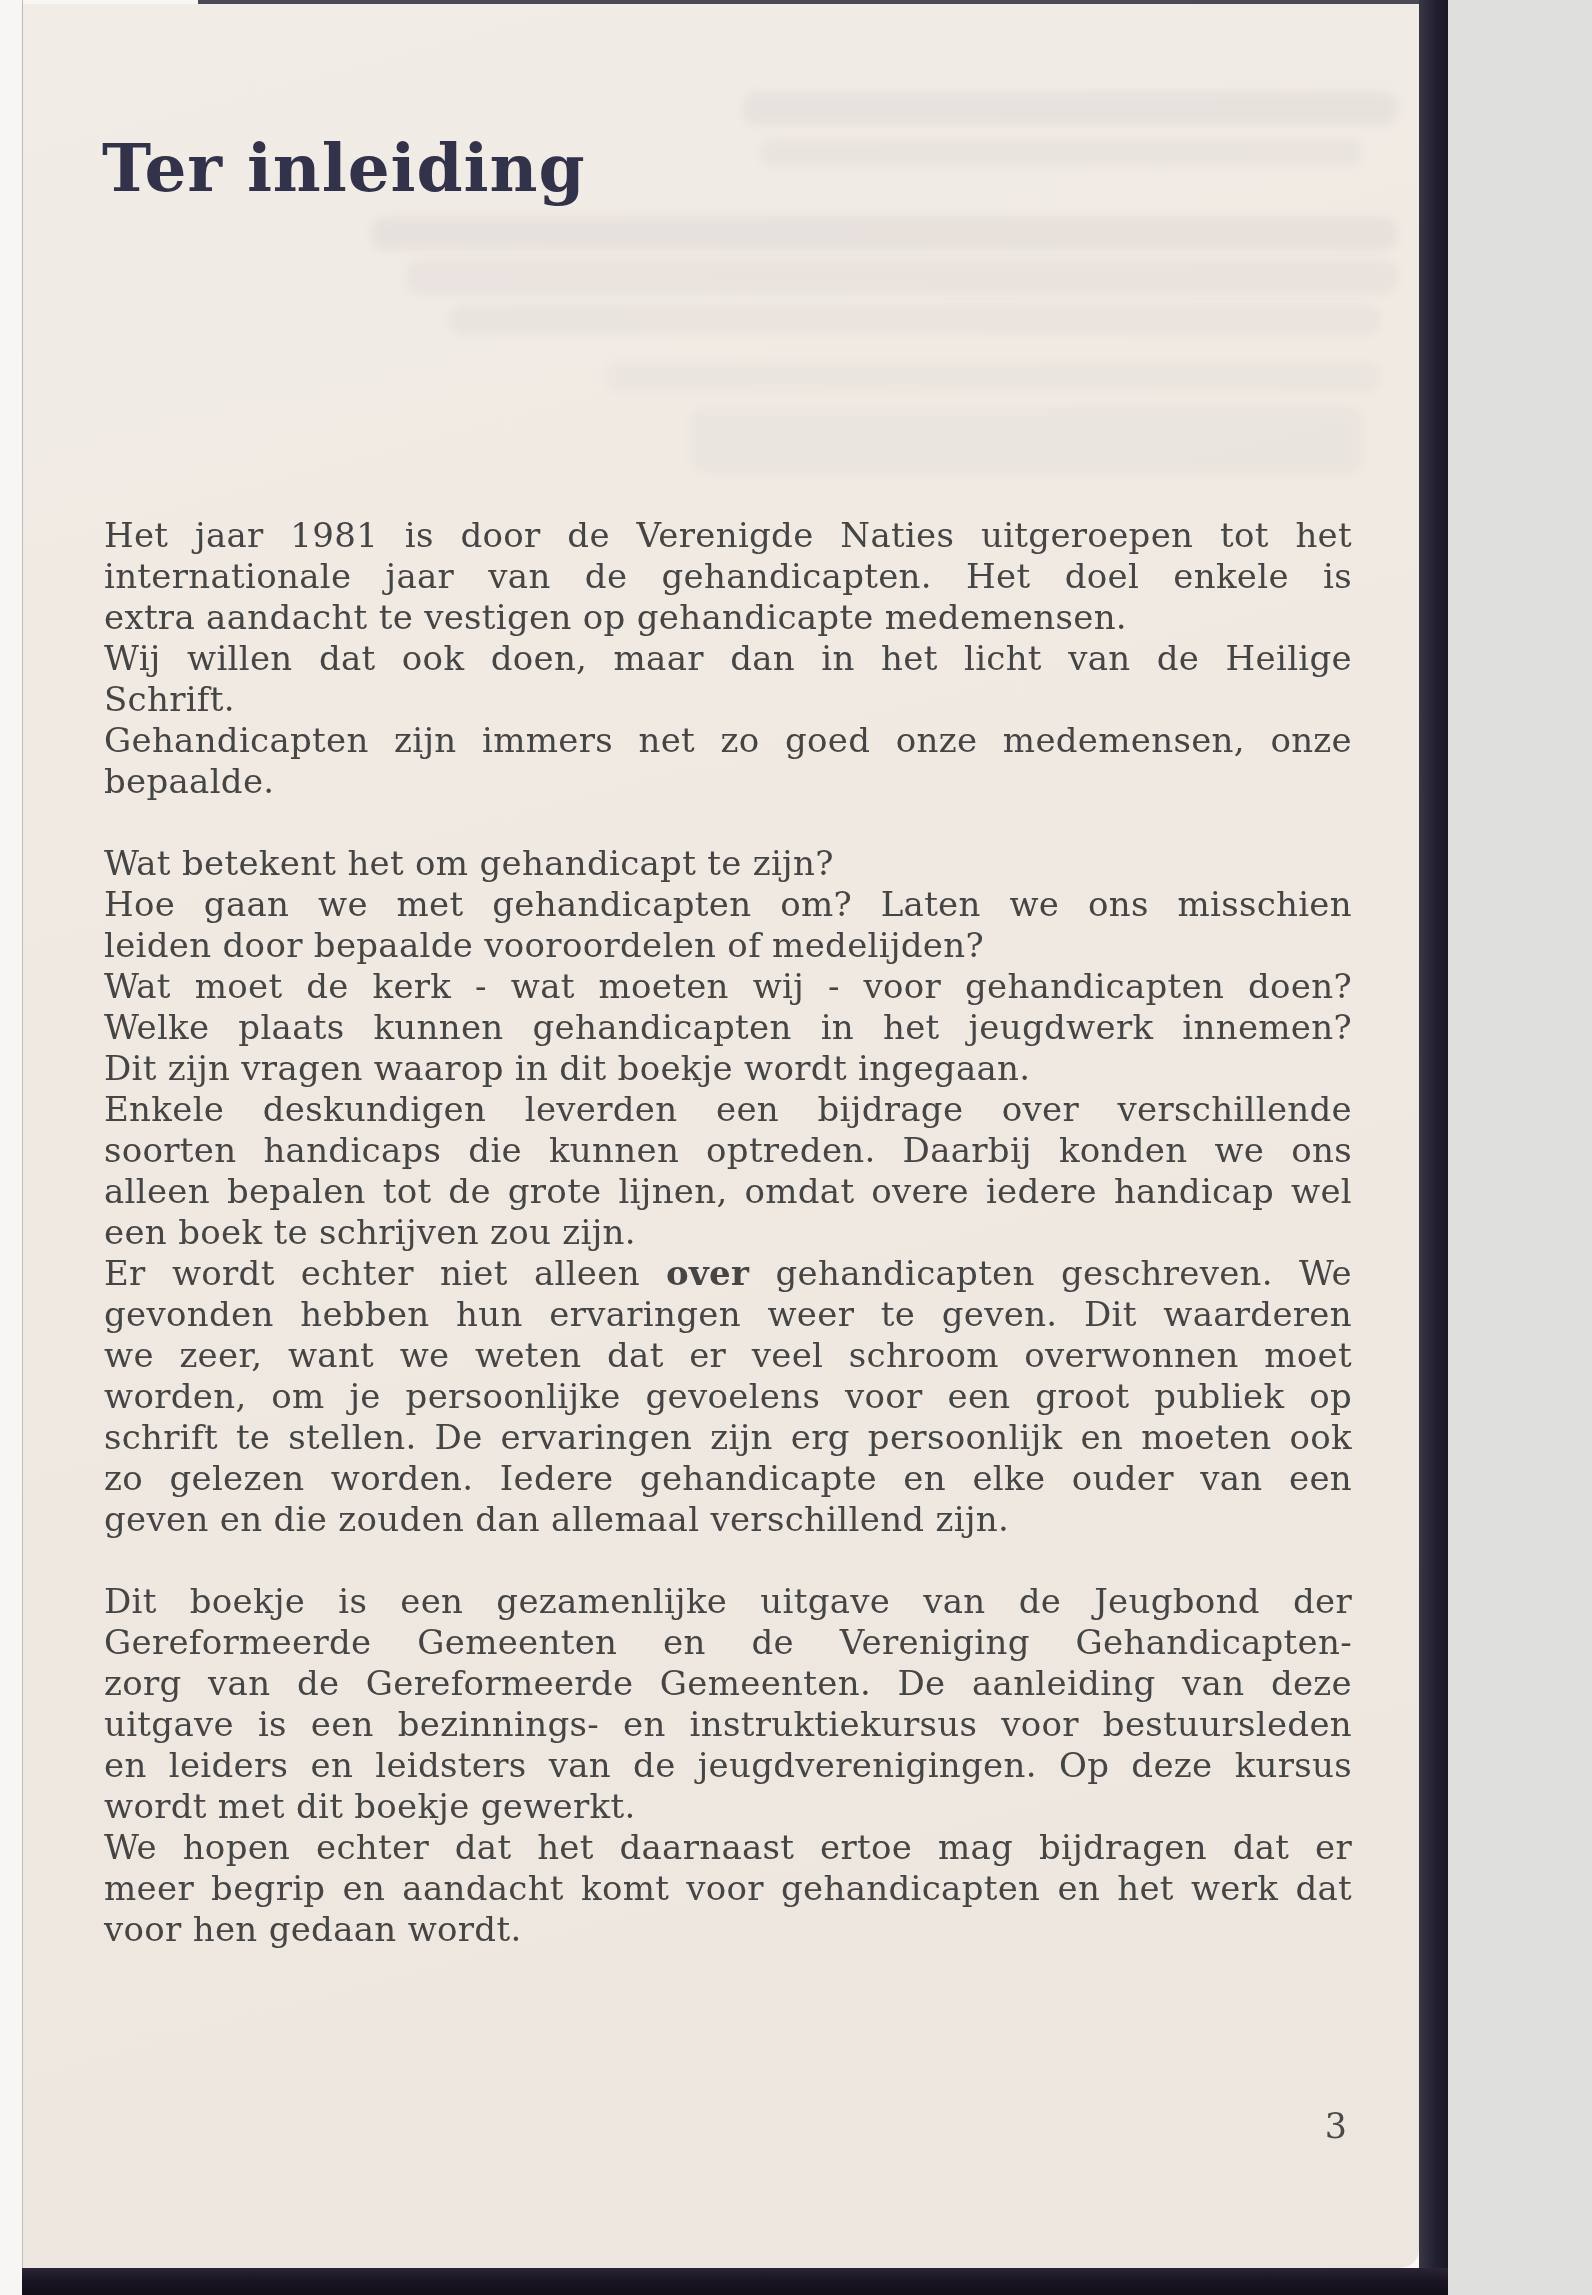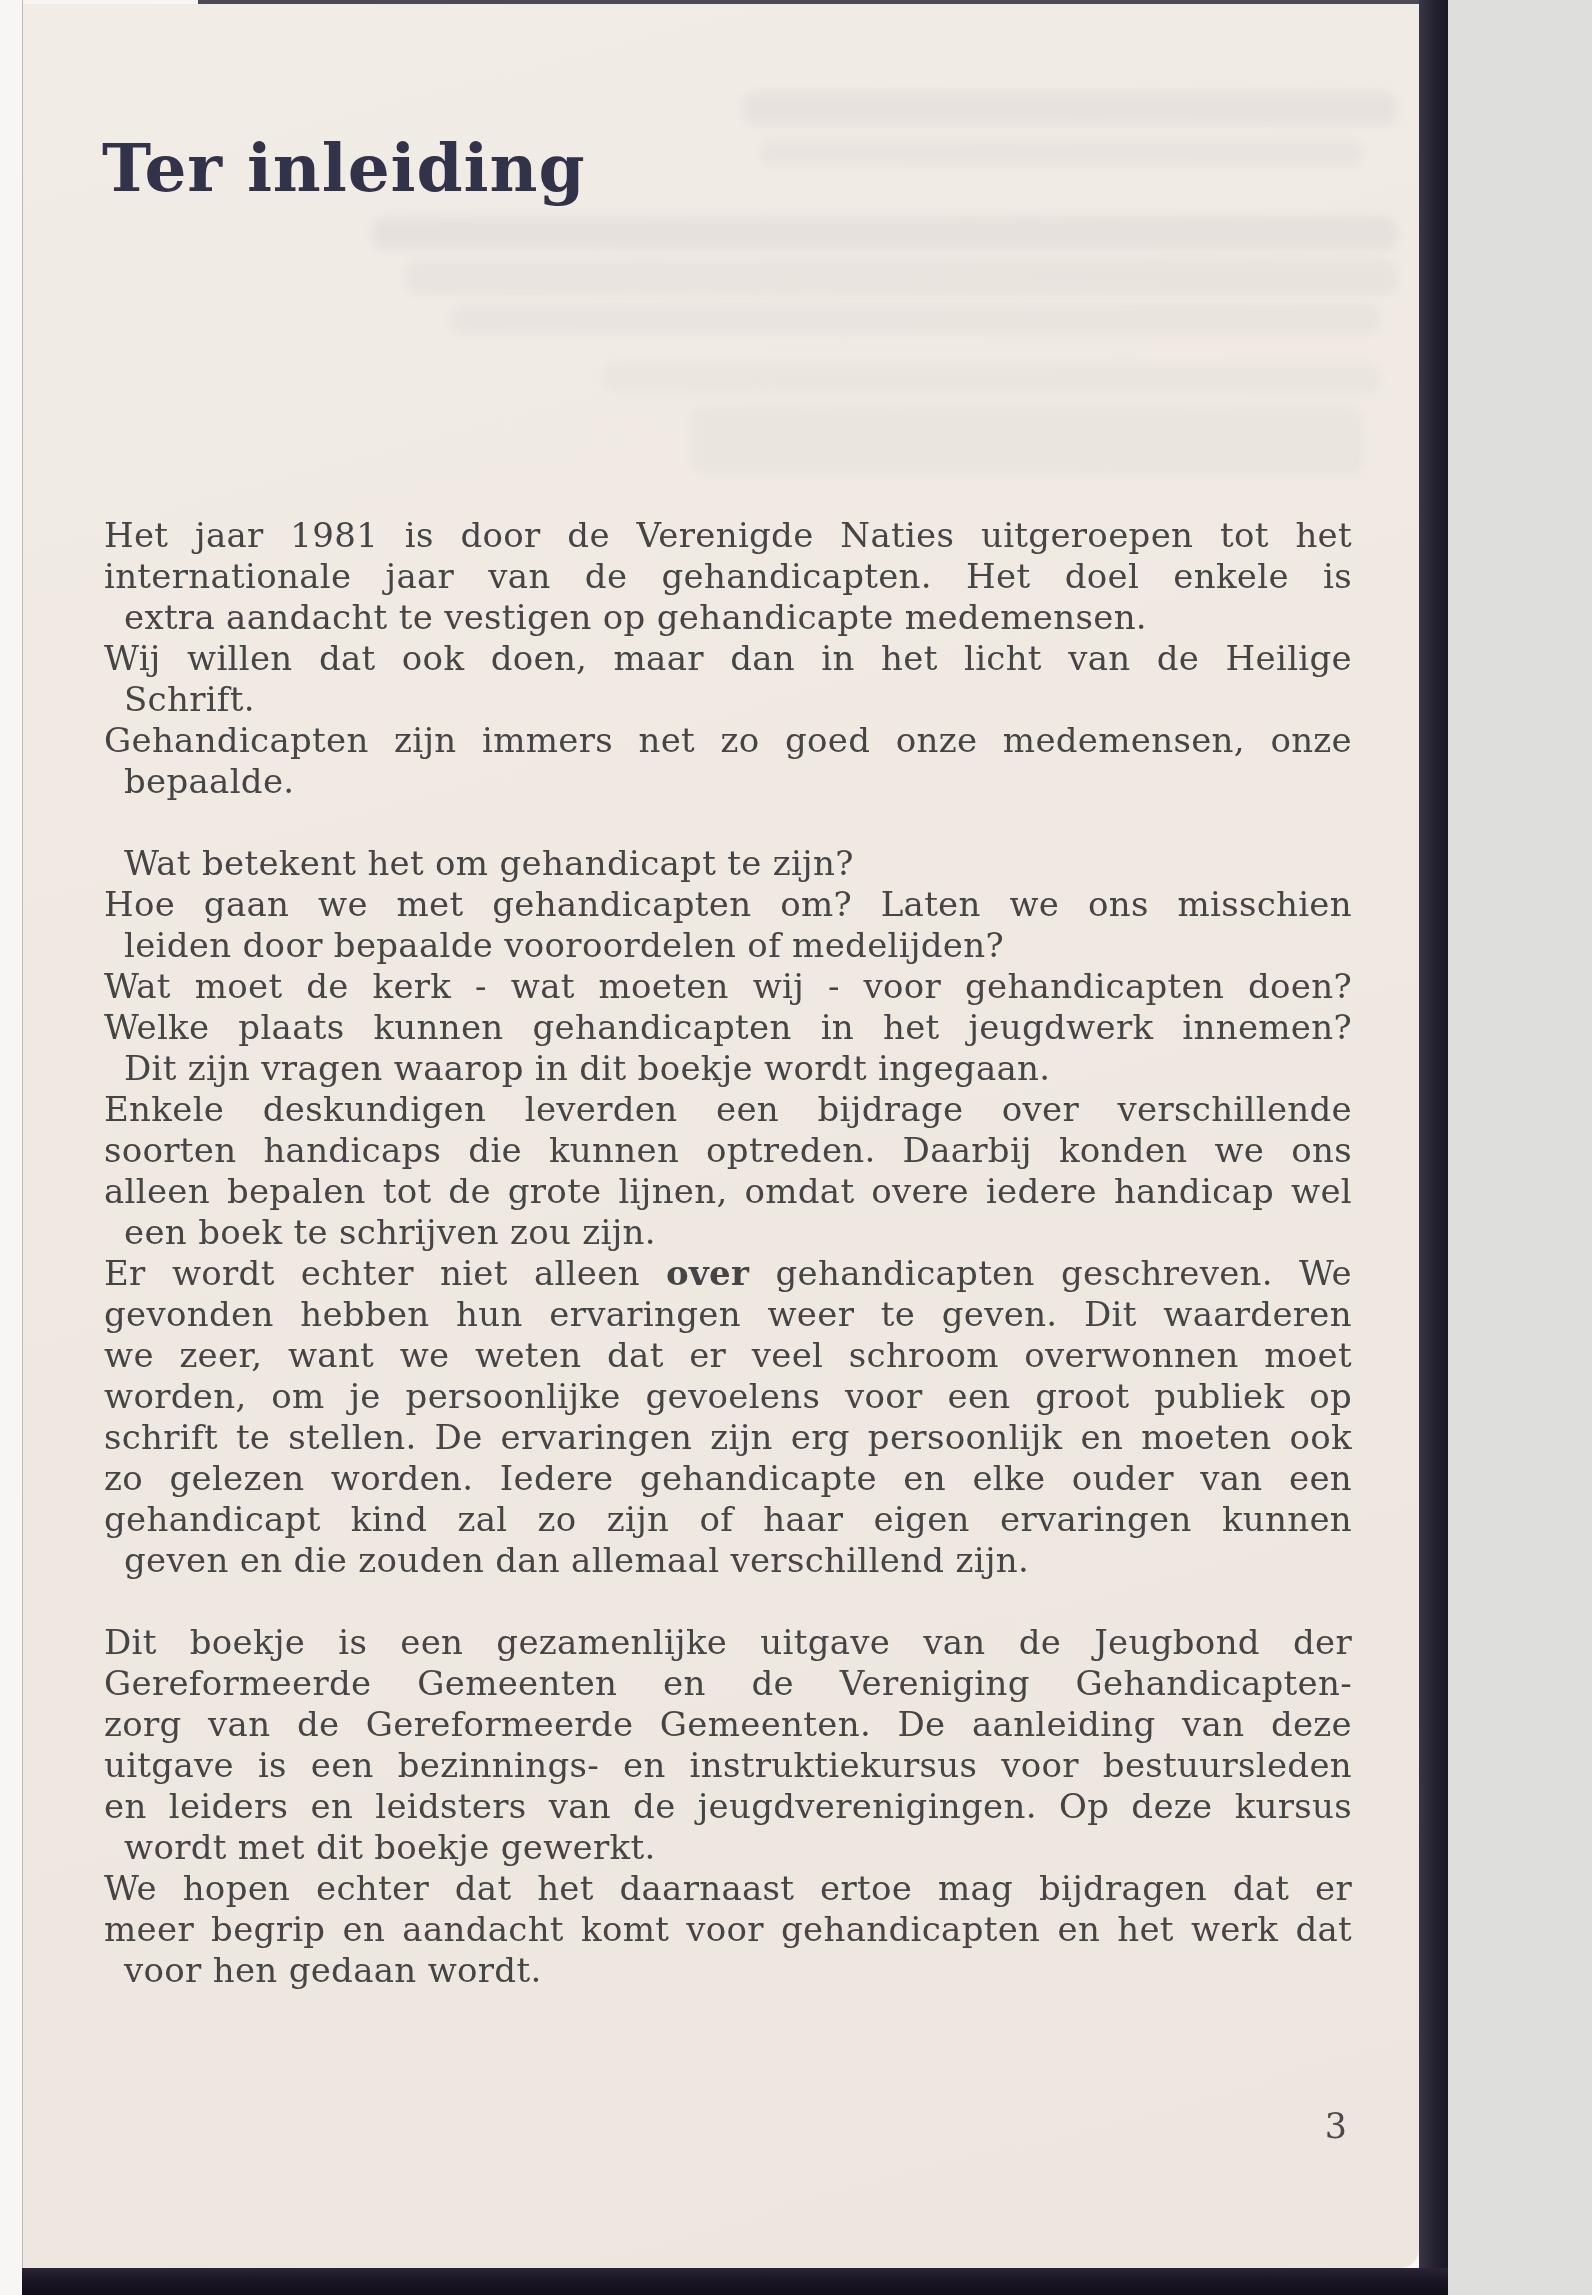--- a/index.html
+++ b/index.html
@@ -37,21 +37,21 @@
   .text-block{
     position:absolute;left:104px;top:515px;width:1248px;
     color:#454545;
   }
   .para-block{margin:0 0 41px 0;}
   .line{
     font-size:34px;line-height:41px;letter-spacing:0.3px;
     text-align:justify;text-align-last:justify;text-justify:inter-word;
     white-space:normal;
   }
-  .line.short{text-align-last:left;margin-left:20px;}
+  .line.short{text-align-last:left;}
   .line b{font-weight:bold;}
   .page-number{
     position:absolute;left:99px;top:2106px;width:1248px;
     text-align:right;font-size:35px;color:#4a4a4a;
   }
 </style>
 </head>
 <body>
 
 <div class="scan">
@@ -96,21 +96,20 @@
           <div class="line">Enkele deskundigen leverden een bijdrage over verschillende</div>
           <div class="line">soorten handicaps die kunnen optreden. Daarbij konden we ons</div>
           <div class="line">alleen bepalen tot de grote lijnen, omdat overe iedere handicap wel</div>
           <div class="line short">een boek te schrijven zou zijn.</div>
           <div class="line"><span>Er wordt echter niet alleen </span><b>over</b><span> gehandicapten geschreven. We</span></div>
           <div class="line">gevonden hebben hun ervaringen weer te geven. Dit waarderen</div>
           <div class="line">we zeer, want we weten dat er veel schroom overwonnen moet</div>
           <div class="line">worden, om je persoonlijke gevoelens voor een groot publiek op</div>
           <div class="line">schrift te stellen. De ervaringen zijn erg persoonlijk en moeten ook</div>
           <div class="line">zo gelezen worden. Iedere gehandicapte en elke ouder van een</div>
-          <div class="line">gehandicapt kind zal zo zijn of haar eigen ervaringen kunnen</div>
           <div class="line short">geven en die zouden dan allemaal verschillend zijn.</div>
         </div>
         <div class="para-block">
           <div class="line">Dit boekje is een gezamenlijke uitgave van de Jeugbond der</div>
           <div class="line">Gereformeerde Gemeenten en de Vereniging Gehandicapten-</div>
           <div class="line">zorg van de Gereformeerde Gemeenten. De aanleiding van deze</div>
           <div class="line">uitgave is een bezinnings- en instruktiekursus voor bestuursleden</div>
           <div class="line">en leiders en leidsters van de jeugdverenigingen. Op deze kursus</div>
           <div class="line short">wordt met dit boekje gewerkt.</div>
           <div class="line">We hopen echter dat het daarnaast ertoe mag bijdragen dat er</div>

